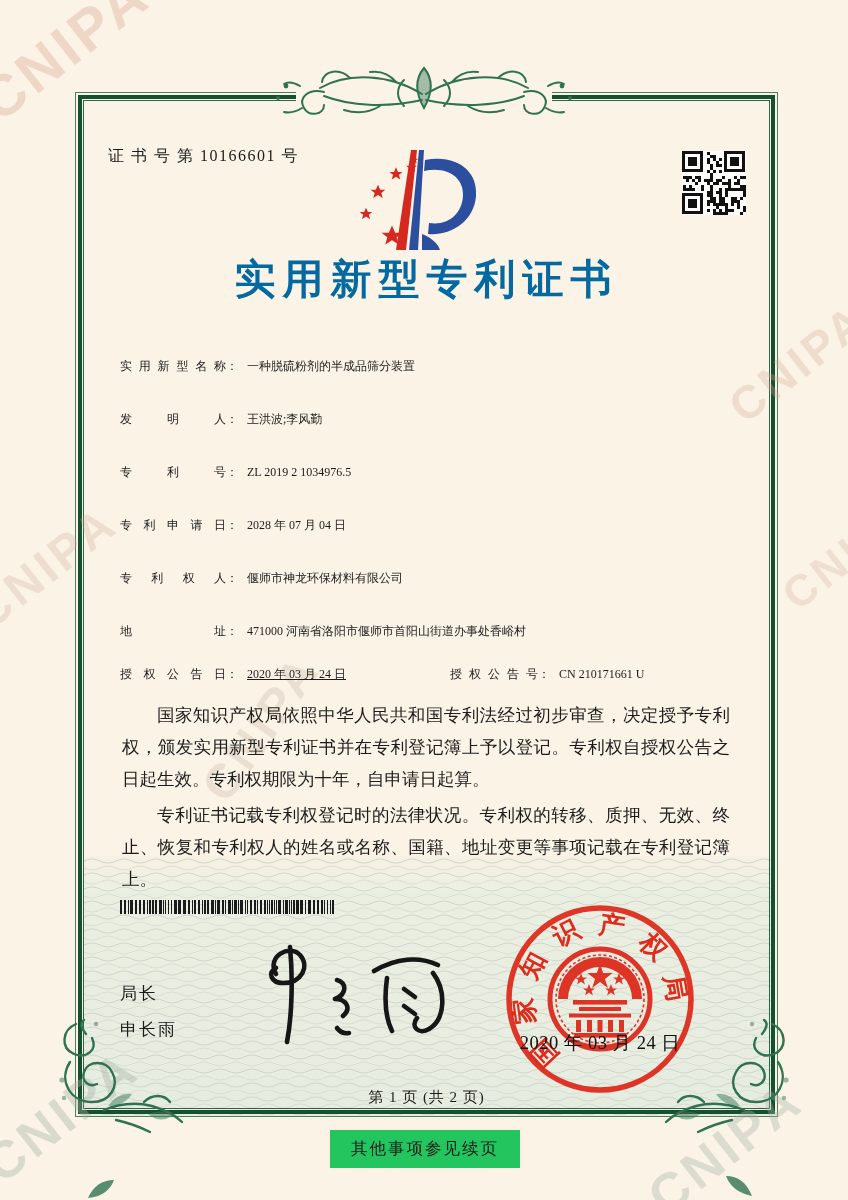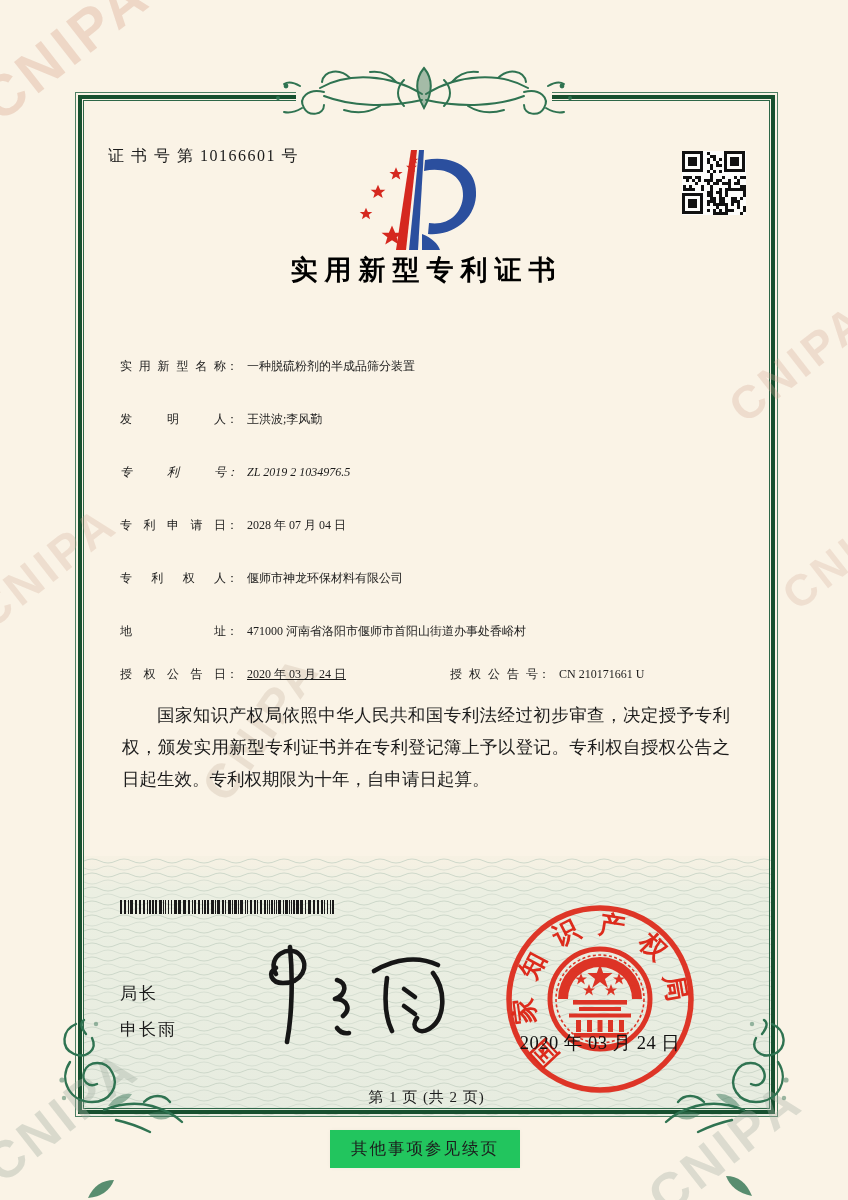--- a/index.html
+++ b/index.html
@@ -22,21 +22,21 @@
   .band svg{position:absolute;left:0;top:0;}
 
   .orn{position:absolute;z-index:2;}
 
   .content{position:absolute;left:0;top:0;width:848px;height:1200px;z-index:3;}
 
   .cert-no{position:absolute;left:108px;top:146px;font-size:16px;letter-spacing:1.5px;}
   .logo{position:absolute;left:352px;top:146px;}
   .qr{position:absolute;left:682px;top:151px;width:64px;height:64px;background:#fdfdfb;}
   .title{position:absolute;left:75px;top:252px;width:703px;text-align:center;
-         font-size:27px;font-weight:bold;letter-spacing:7px;color:#000000;}
+         font-size:41px;font-weight:bold;letter-spacing:7px;color:#0369a1;}
 
   .fields{position:absolute;left:0;top:0;}
   .frow{position:absolute;left:120px;font-size:12px;white-space:nowrap;}
   .flabel{display:inline-block;width:106px;text-align:justify;text-align-last:justify;vertical-align:top;}
   .fcolon{display:inline-block;}
   .fvalue{margin-left:9px;}
   .fpair2{position:absolute;left:330px;top:0;white-space:nowrap;}
   .fpair2 .flabel{width:88px;}
 
   .bodytext{position:absolute;left:118px;top:695px;width:616px;font-size:17.5px;
@@ -340,29 +340,30 @@
           <rect x="0" y="42" width="21" height="21" fill="#111"></rect>
           <rect x="3" y="45" width="15" height="15" fill="#fdfdfb"></rect>
           <rect x="6" y="48" width="9" height="9" fill="#111"></rect>
         </svg></div>
 
     <div class="title">实用新型专利证书</div>
 
     <div class="fields" id="fields">
         <div class="frow" style="top: 358px;"><span class="flabel">实用新型名称</span><span class="fcolon">：</span><span class="fvalue">一种脱硫粉剂的半成品筛分装置</span></div>
         <div class="frow" style="top: 411px;"><span class="flabel">发明人</span><span class="fcolon">：</span><span class="fvalue">王洪波;李风勤</span></div>
-        <div class="frow" style="top: 464px; font-style: italic;"><span class="flabel">专利号</span><span class="fcolon">：</span><span class="fvalue">ZL 2019 2 1034976.5</span></div>
+        <div class="frow" style="top: 464px;"><span class="flabel">专利号</span><span class="fcolon">：</span><span class="fvalue">ZL 2019 2 1034976.5</span></div>
         <div class="frow" style="top: 517px;"><span class="flabel">专利申请日</span><span class="fcolon">：</span><span class="fvalue">2028 年 07 月 04 日</span></div>
         <div class="frow" style="top: 570px;"><span class="flabel">专利权人</span><span class="fcolon">：</span><span class="fvalue">偃师市神龙环保材料有限公司</span></div>
         <div class="frow" style="top: 623px;"><span class="flabel">地址</span><span class="fcolon">：</span><span class="fvalue">471000 河南省洛阳市偃师市首阳山街道办事处香峪村</span></div>
         <div class="frow" style="top: 666px; text-decoration: underline;"><span class="flabel">授权公告日</span><span class="fcolon">：</span><span class="fvalue">2020 年 03 月 24 日</span><span class="fpair2"><span class="flabel">授权公告号</span><span class="fcolon">：</span><span class="fvalue">CN 210171661 U</span></span></div>
       </div>
 
     <div class="bodytext">
       <p>国家知识产权局依照中华人民共和国专利法经过初步审查，决定授予专利权，颁发实用新型专利证书并在专利登记簿上予以登记。专利权自授权公告之日起生效。专利权期限为十年，自申请日起算。</p>
+      <p>专利证书记载专利权登记时的法律状况。专利权的转移、质押、无效、终止、恢复和专利权人的姓名或名称、国籍、地址变更等事项记载在专利登记簿上。</p>
     </div>
 
     <div class="barcode"><svg id="bcsvg" width="218" height="14">
           <rect x="0" y="0" width="2" height="14" fill="#1a1a1a"></rect>
           <rect x="4" y="0" width="2" height="14" fill="#1a1a1a"></rect>
           <rect x="8" y="0" width="1" height="14" fill="#1a1a1a"></rect>
           <rect x="10" y="0" width="3" height="14" fill="#1a1a1a"></rect>
           <rect x="15" y="0" width="2" height="14" fill="#1a1a1a"></rect>
           <rect x="19" y="0" width="2" height="14" fill="#1a1a1a"></rect>
           <rect x="23" y="0" width="2" height="14" fill="#1a1a1a"></rect>

